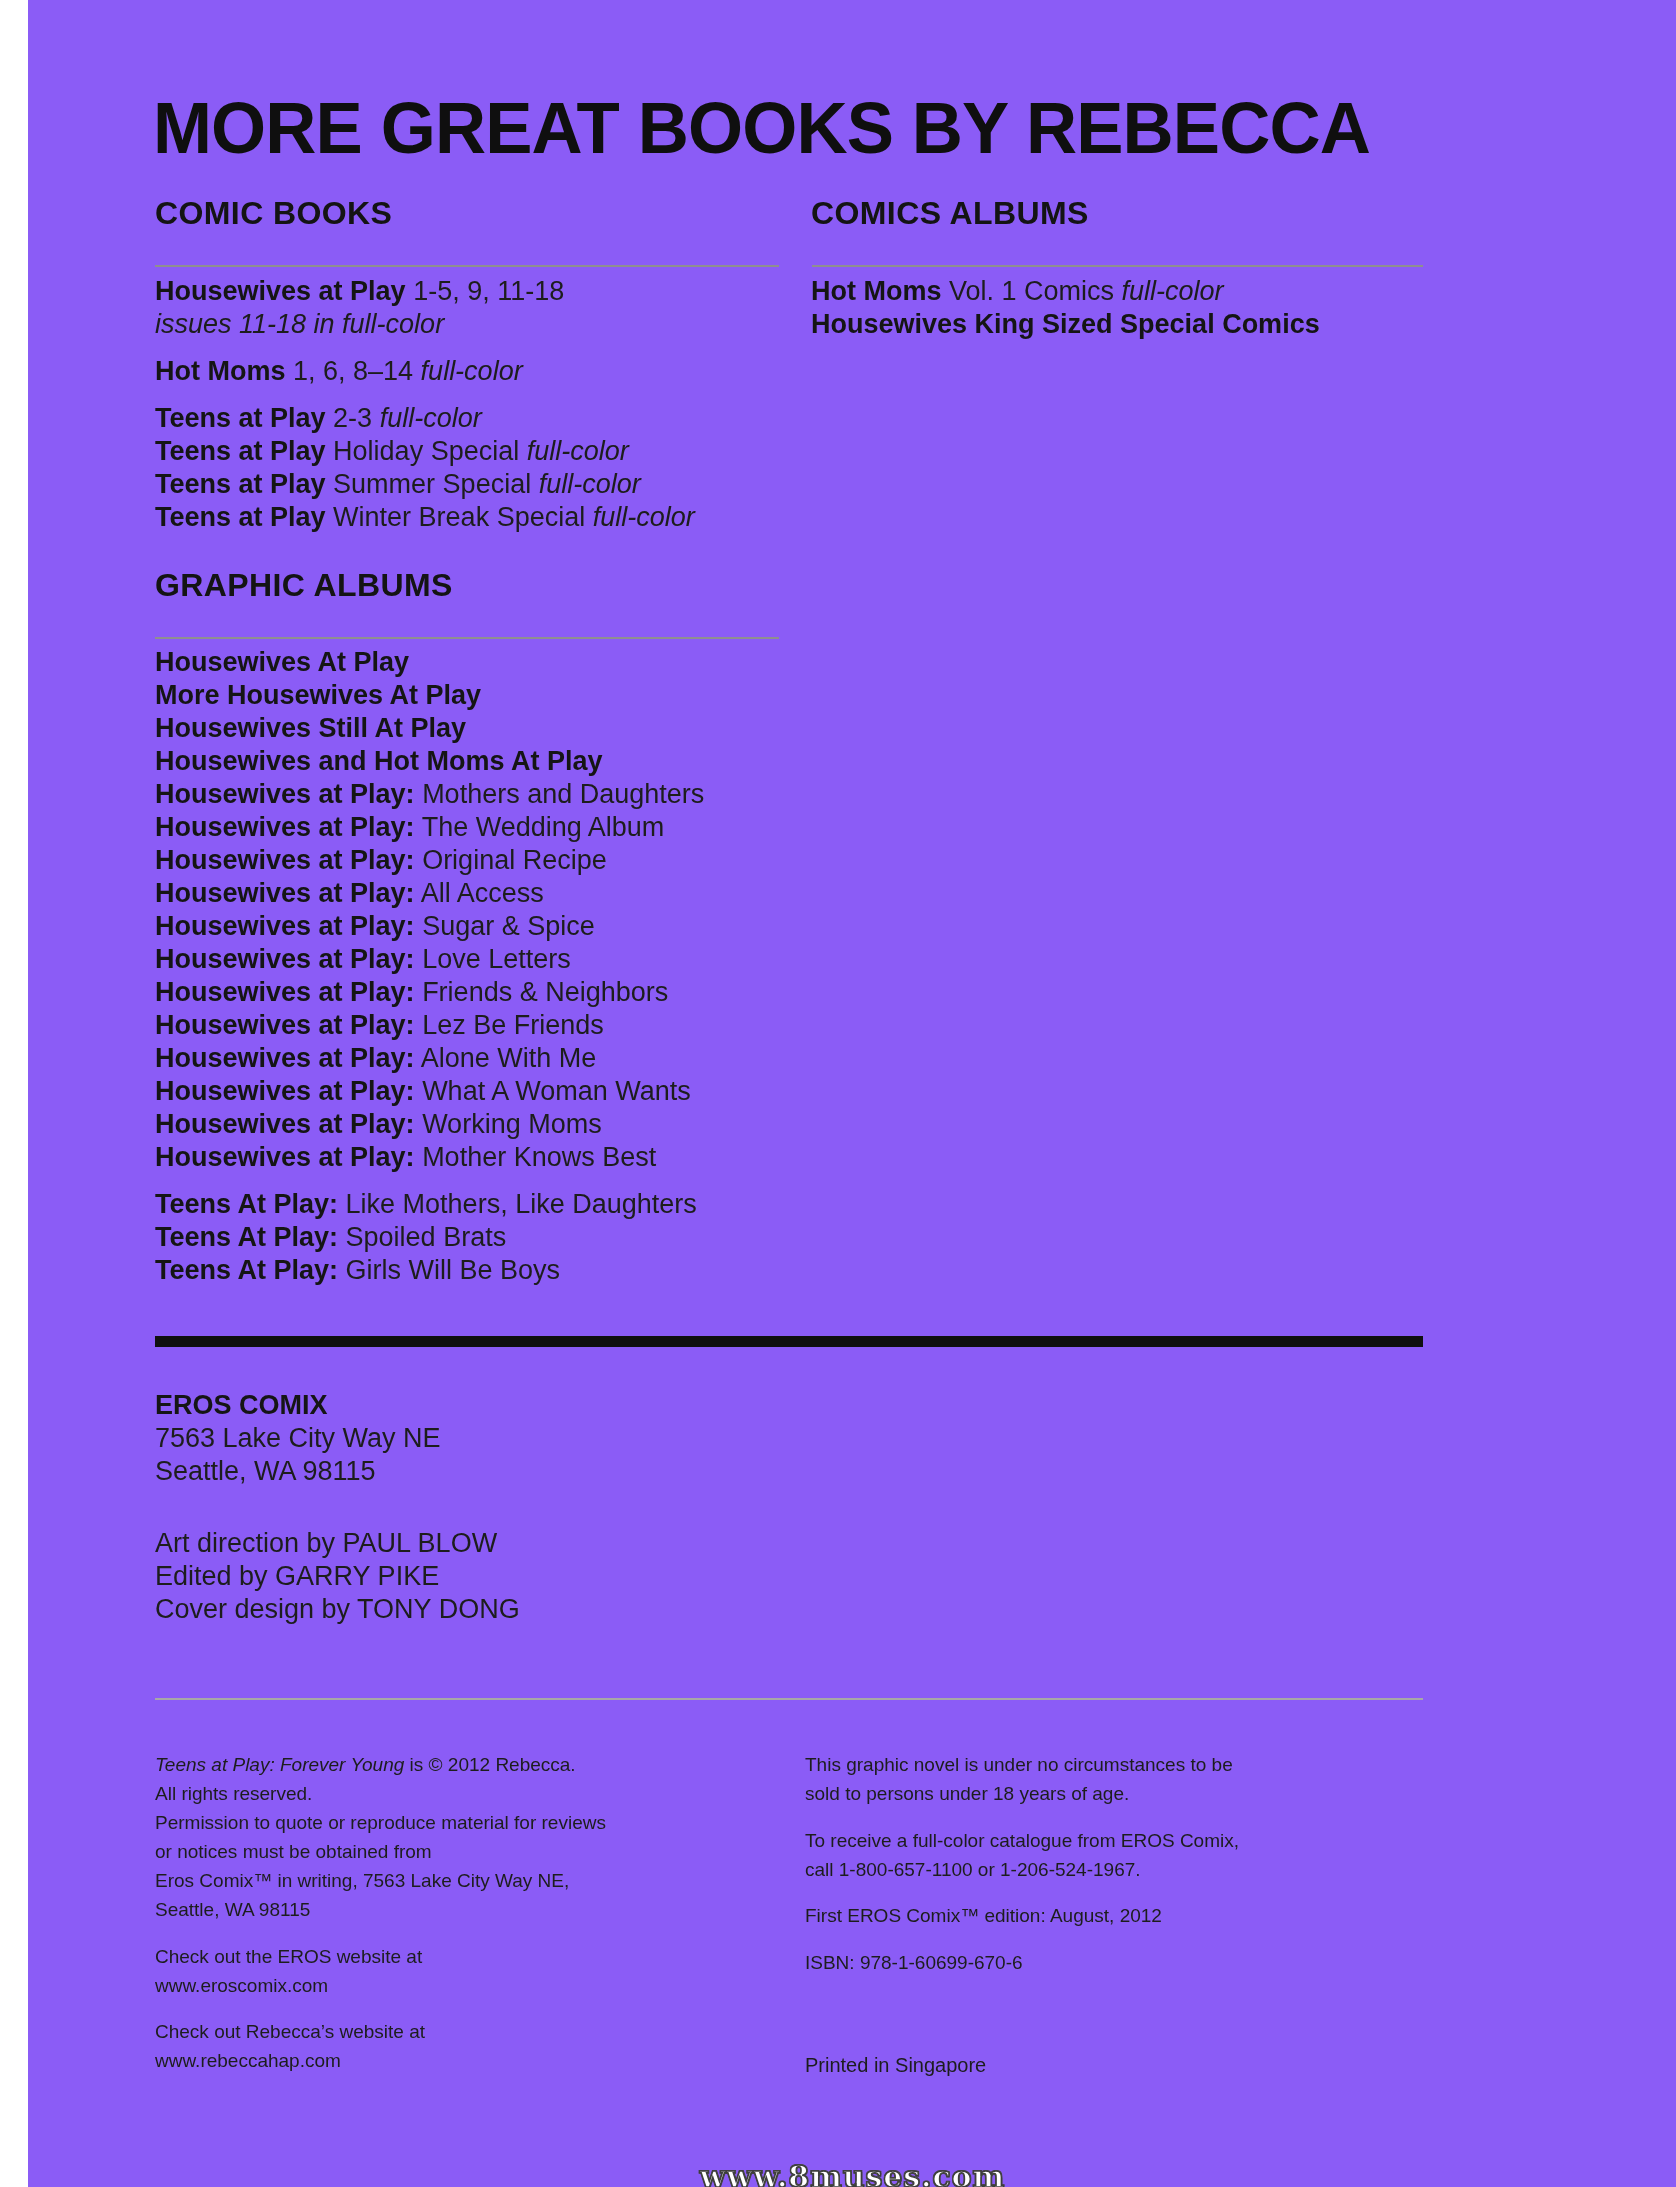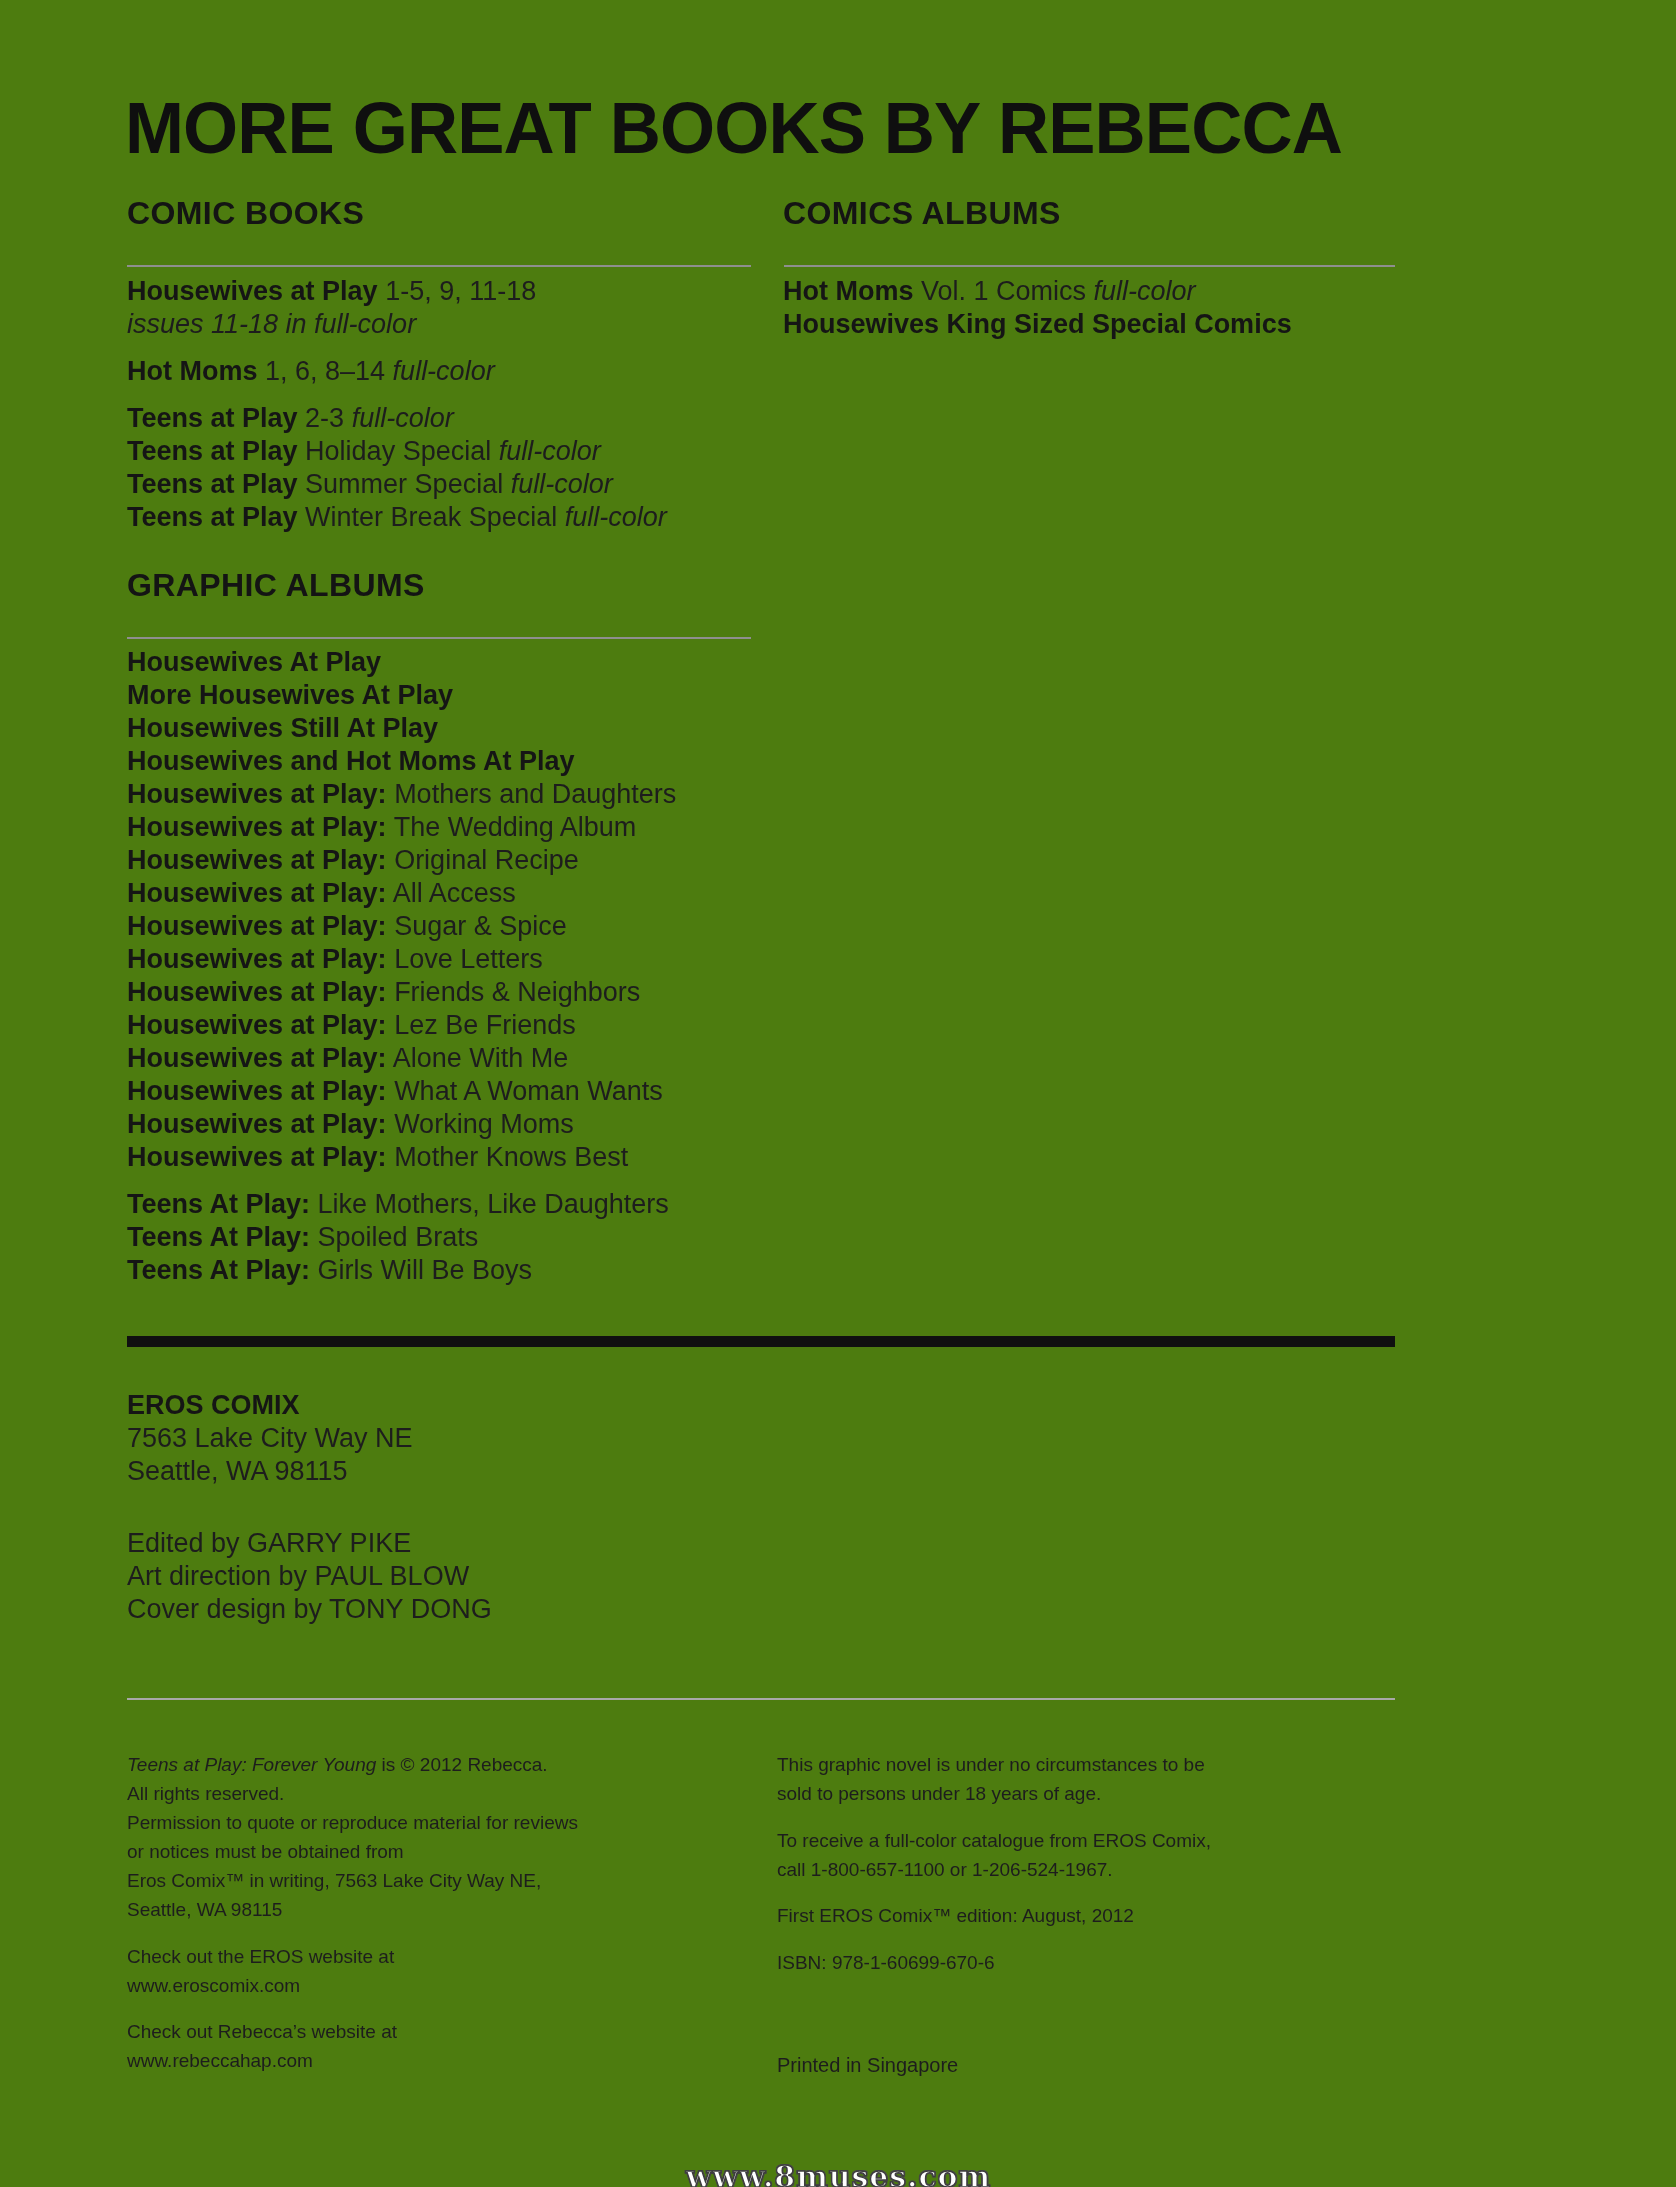--- a/index.html
+++ b/index.html
@@ -4,21 +4,21 @@
 <style>
   html,body{margin:0;padding:0;}
   body{
     width:1677px;height:2187px;
     background:#ffffff;
     font-family:"Liberation Sans",sans-serif;
     color:#1e1e1e;
     position:relative;
     overflow:hidden;
   }
-  .page{position:absolute;inset:0;background:#4d7c0f;}
+  .page{position:absolute;inset:0;background:#8b5cf6;margin-left:28px;}
 
   .page-title{
     position:absolute;left:125px;top:91px;
     font-size:73px;font-weight:bold;color:#0f0f0f;
     letter-spacing:-0.9px;white-space:nowrap;
     transform:scaleX(0.97);transform-origin:left top;
     line-height:1;
   }
 
   .col-head{
@@ -136,24 +136,24 @@
     <div class="line b">EROS COMIX</div>
     <div>
 
         <div class="line"><span>7563 Lake City Way NE</span></div>
 
         <div class="line"><span>Seattle, WA 98115</span></div>
       </div>
   </div>
   <div class="list" style="left:127px;top:1527px;">
 
+      <div class="line"><span>Art direction by PAUL BLOW</span></div>
+
       <div class="line"><span>Edited by GARRY PIKE</span></div>
 
-      <div class="line"><span>Art direction by PAUL BLOW</span></div>
-
       <div class="line"><span>Cover design by TONY DONG</span></div>
 
     </div>
 
   <div class="rule-light" style="left:127px;top:1698px;width:1268px;"></div>
 
   <div class="small-list" style="left:127px;top:1750px;">
     <div class="gap-after" style="margin-bottom:17.5px;">
 
         <div class="line"><span class="i">Teens at Play: Forever Young</span><span> is © 2012 Rebecca.</span></div>

